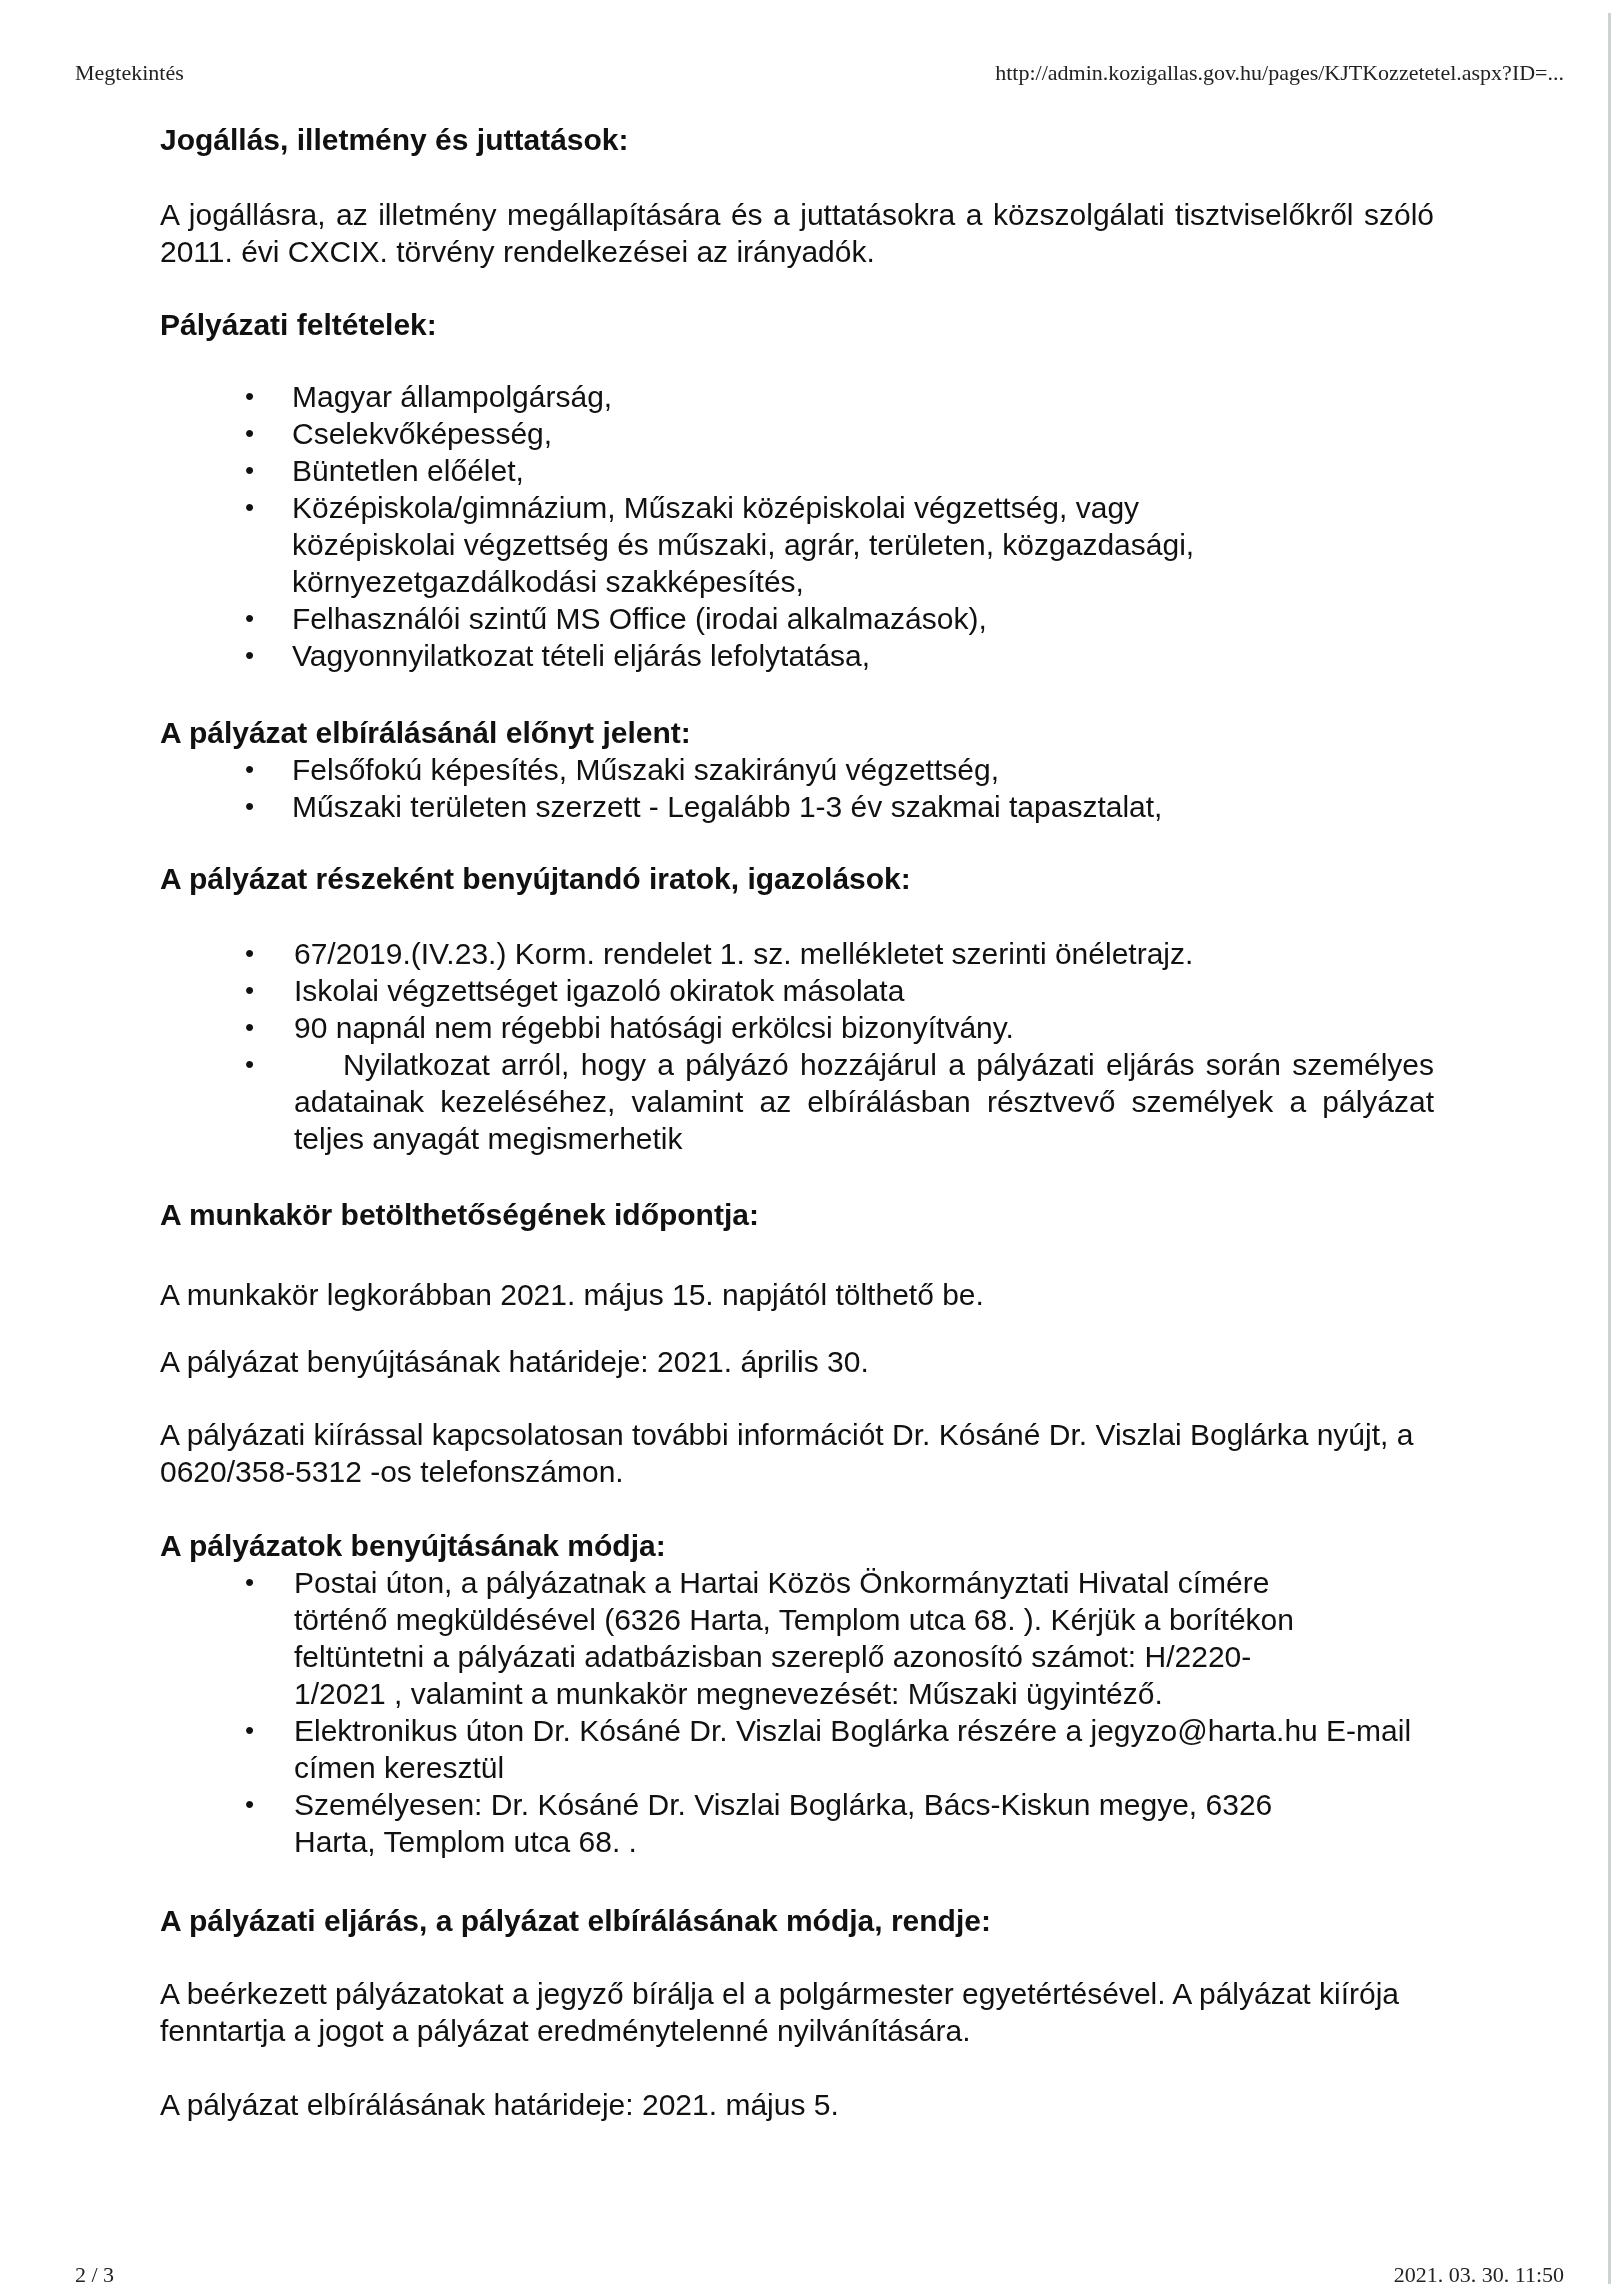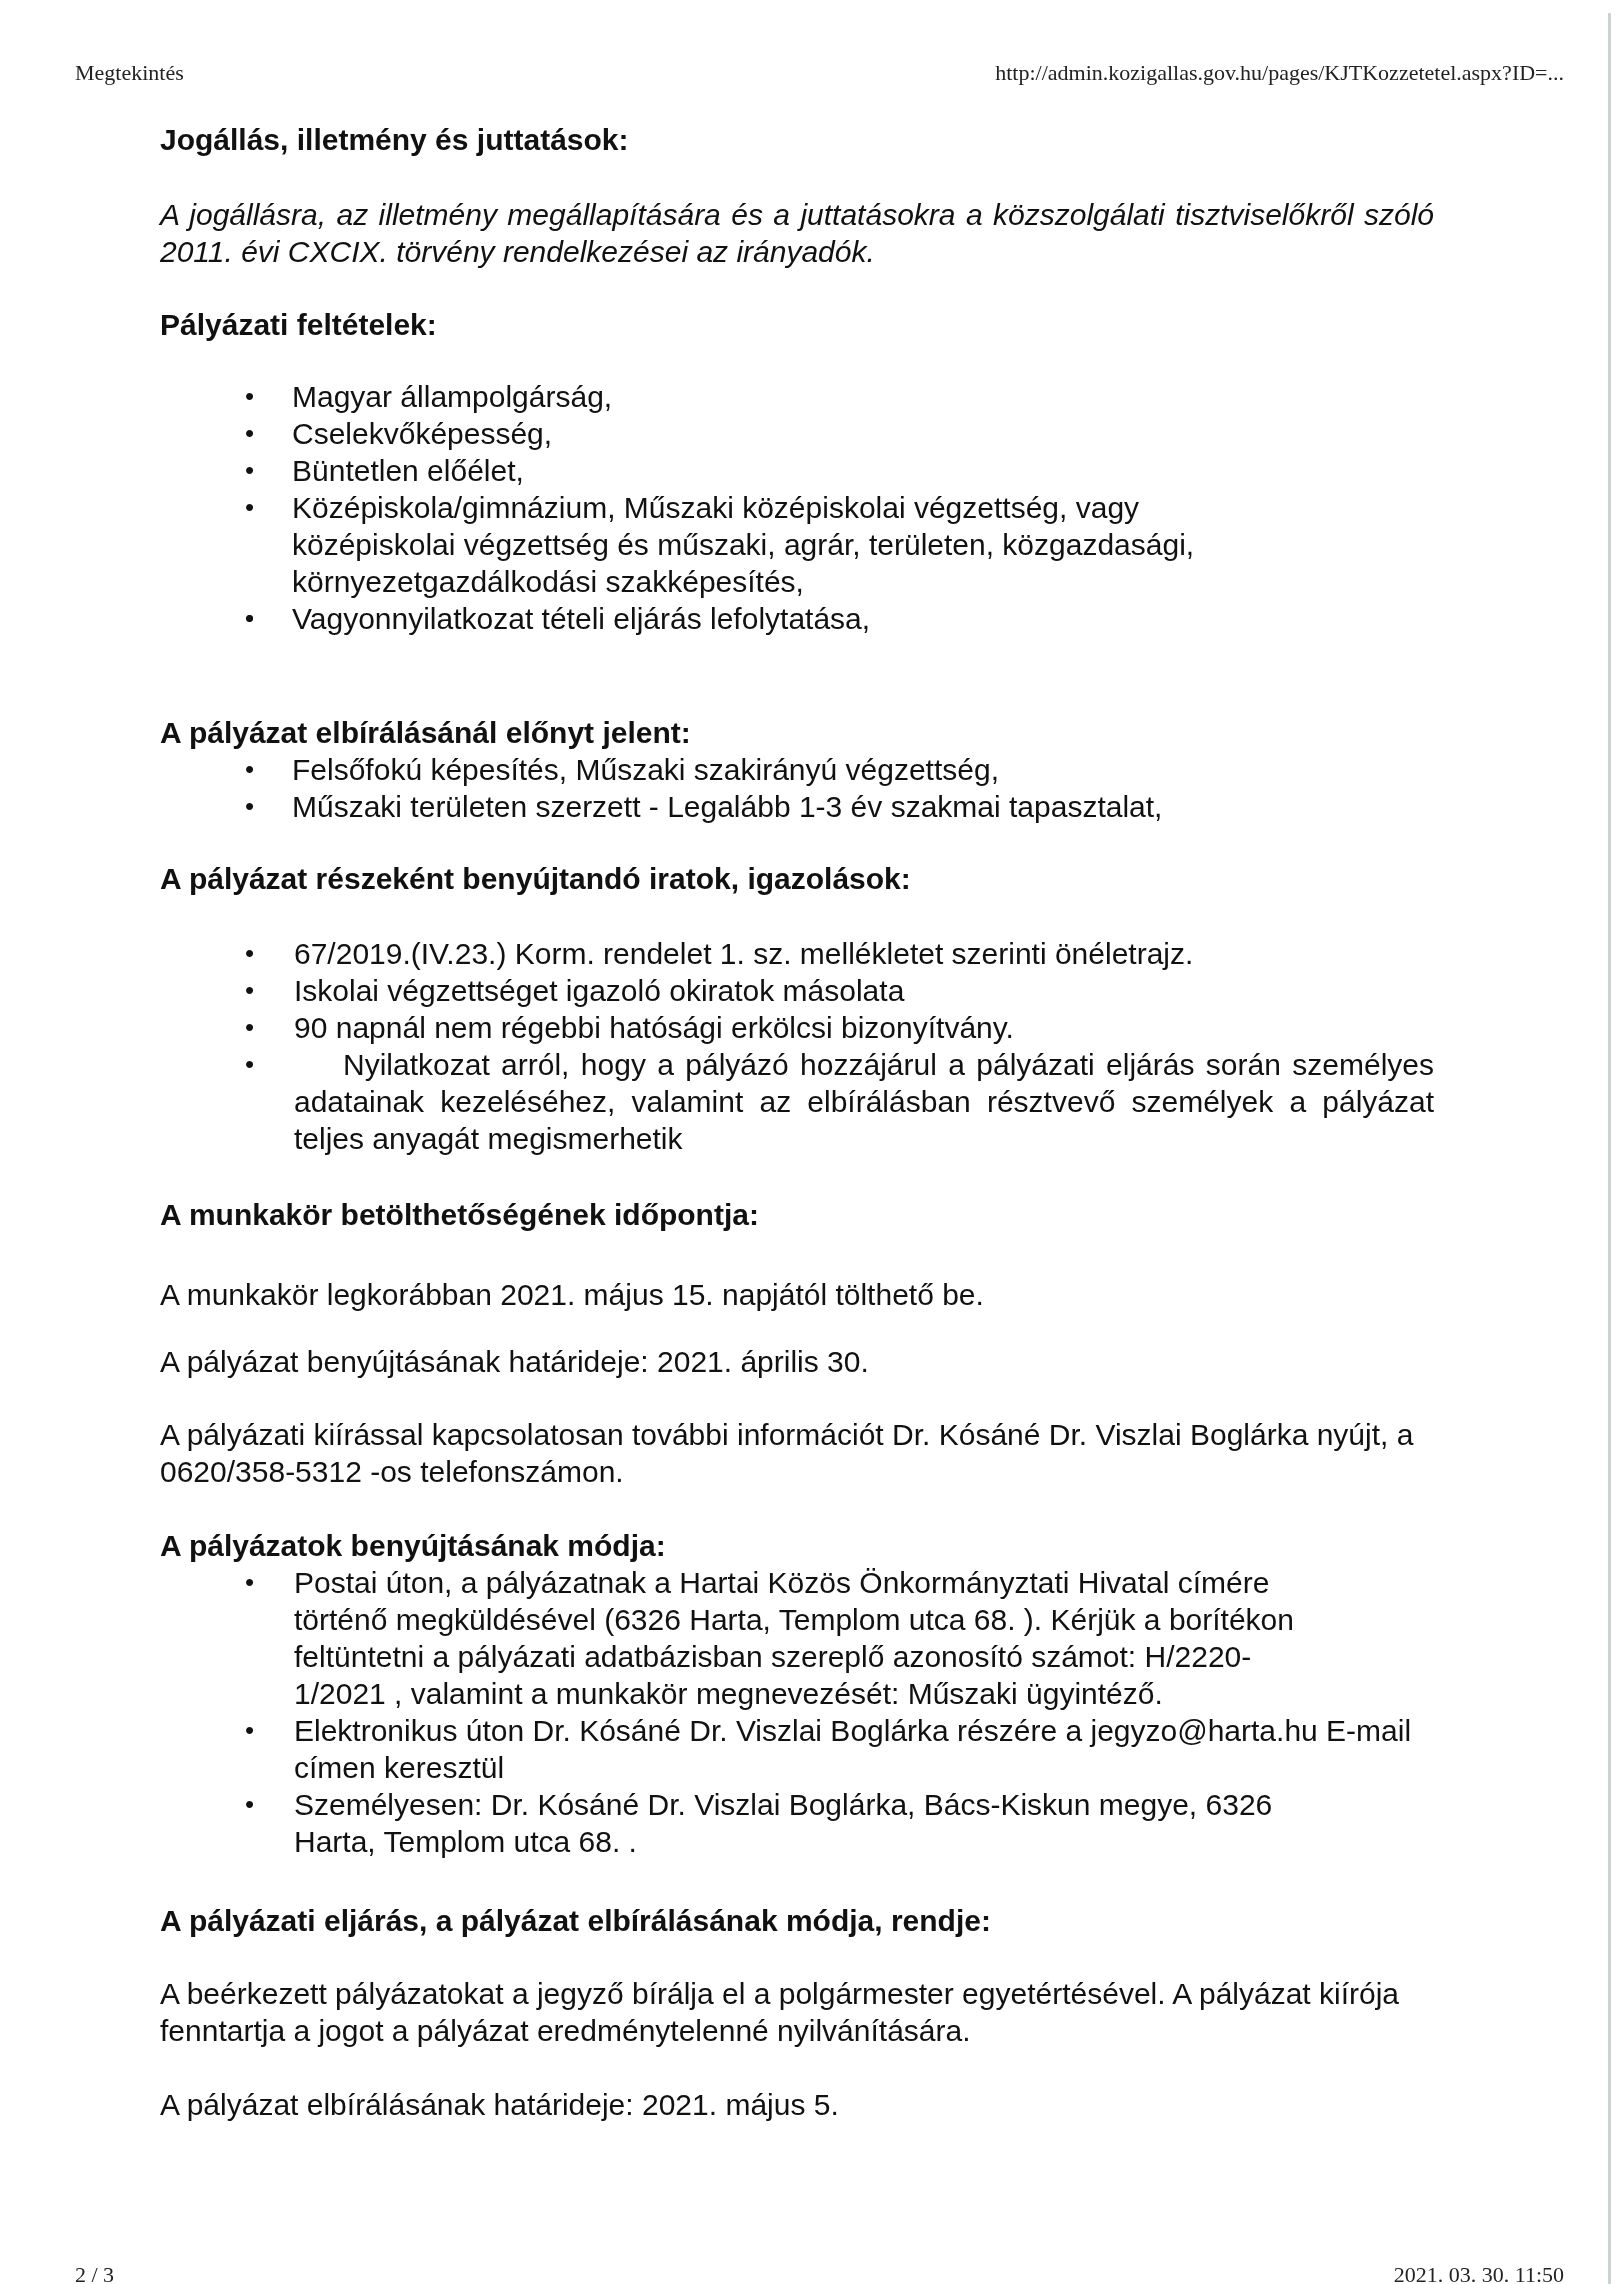--- a/index.html
+++ b/index.html
@@ -6,21 +6,21 @@
   body { width: 1616px; height: 2284px; position: relative; overflow: hidden; color: #111; }
   .print-header, .print-footer { position: absolute; left: 0; right: 0; font-family: "Liberation Serif", serif; font-size: 22px; color: #222; }
   .print-header { top: 60px; }
   .print-footer { top: 2262px; }
   .hdr-left { position: absolute; left: 27px; margin-left: 48px; }
   .hdr-right { position: absolute; right: 52px; text-align: center; }
   .edge-line { position: absolute; top: 13px; bottom: 0; left: 1608px; width: 2.6px; background: #cdd3d3; }
   .content { position: absolute; left: 160px; top: 0; width: 1278px; font-family: "Liberation Sans", sans-serif; font-size: 30px; line-height: 37px; }
   .blk { position: absolute; left: 0; width: 1278px; }
   .h { font-weight: bold; }
-  .p { text-align: justify; font-style: italic; }
+  .p { text-align: justify; }
   ul.bl { list-style: none; margin: 0; padding: 0; }
   ul.bl li { position: relative; padding-left: 132px; }
   ul.bl li .bullet { position: absolute; left: 85px; top: 0; font-size: 26px; }
   ul.bl.just li .txt { display: block; text-align: justify; }
   .inl-b { font-weight: normal; }
 </style>
 </head>
 <body>
 
 <div class="print-header">
@@ -34,21 +34,21 @@
 
   <div class="blk h" style="top:121px">Jogállás, illetmény és juttatások:</div>
   <div class="blk p" style="top:196px; width:1274px">A jogállásra, az illetmény megállapítására és a juttatásokra a közszolgálati tisztviselőkről szóló 2011. évi CXCIX. törvény rendelkezései az irányadók.</div>
 
   <div class="blk h" style="top:306px">Pályázati feltételek:</div>
   <ul class="blk bl" style="top:378px">
     <li><span class="bullet">•</span><span>Magyar állampolgárság,</span></li>
     <li><span class="bullet">•</span><span>Cselekvőképesség,</span></li>
     <li><span class="bullet">•</span><span>Büntetlen előélet,</span></li>
     <li style="width:997px"><span class="bullet">•</span><span>Középiskola/gimnázium, Műszaki középiskolai végzettség, vagy középiskolai végzettség és műszaki, agrár, területen, közgazdasági, környezetgazdálkodási szakképesítés,</span></li>
-    <li><span class="bullet">•</span></li>
+    <li><span class="bullet">•</span><span>Felhasználói szintű MS Office (irodai alkalmazások),</span></li>
     <li><span class="bullet">•</span><span>Vagyonnyilatkozat tételi eljárás lefolytatása,</span></li>
   </ul>
 
   <div class="blk h" style="top:714px">A pályázat elbírálásánál előnyt jelent:</div>
   <ul class="blk bl" style="top:751px">
     <li><span class="bullet">•</span><span>Felsőfokú képesítés, Műszaki szakirányú végzettség,</span></li>
     <li><span class="bullet">•</span><span>Műszaki területen szerzett - Legalább 1-3 év szakmai tapasztalat,</span></li>
   </ul>
 
   <div class="blk h" style="top:860px">A pályázat részeként benyújtandó iratok, igazolások:</div>

